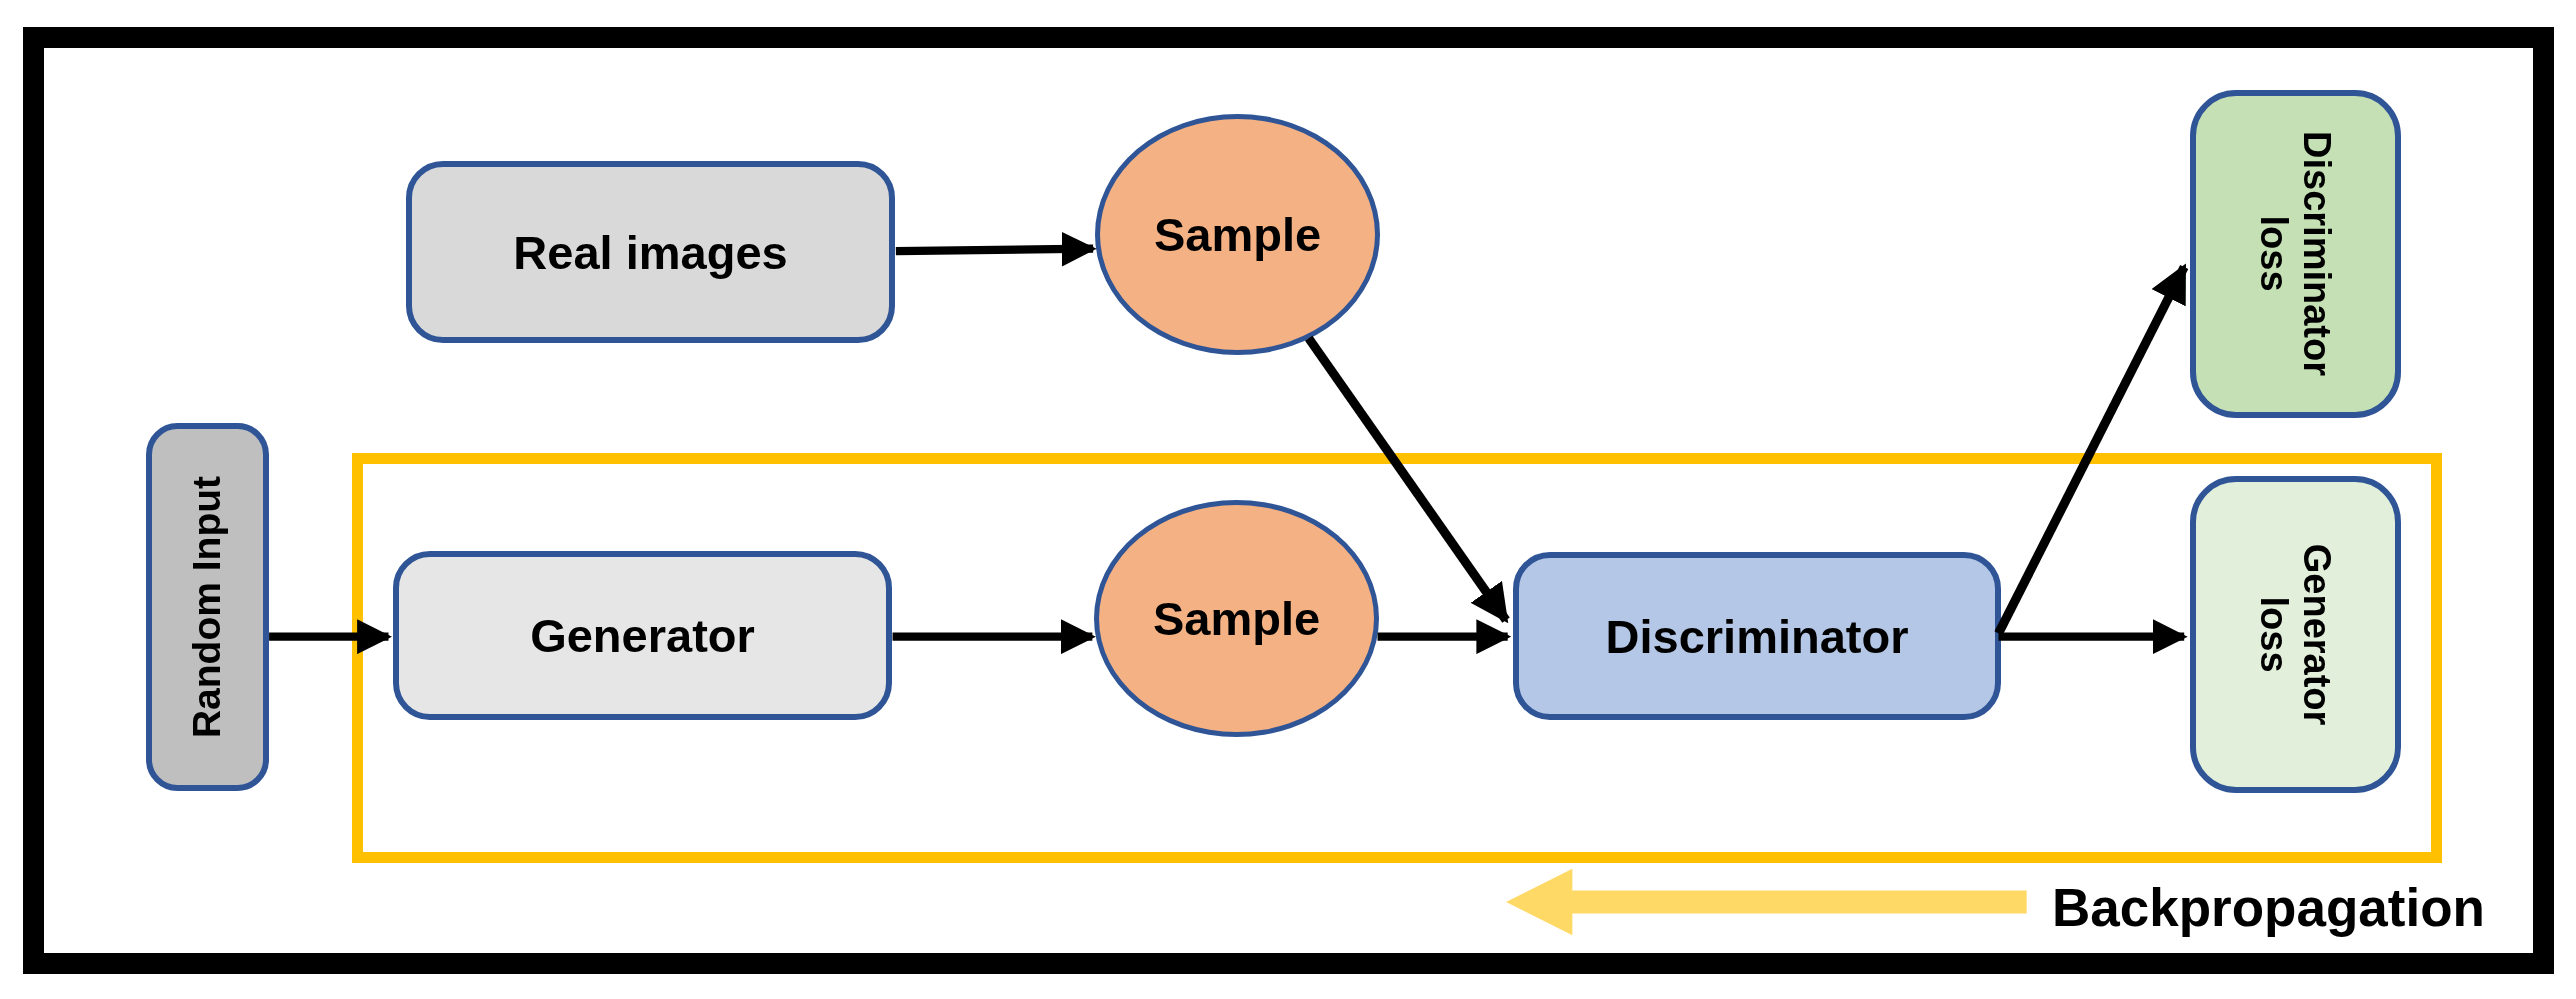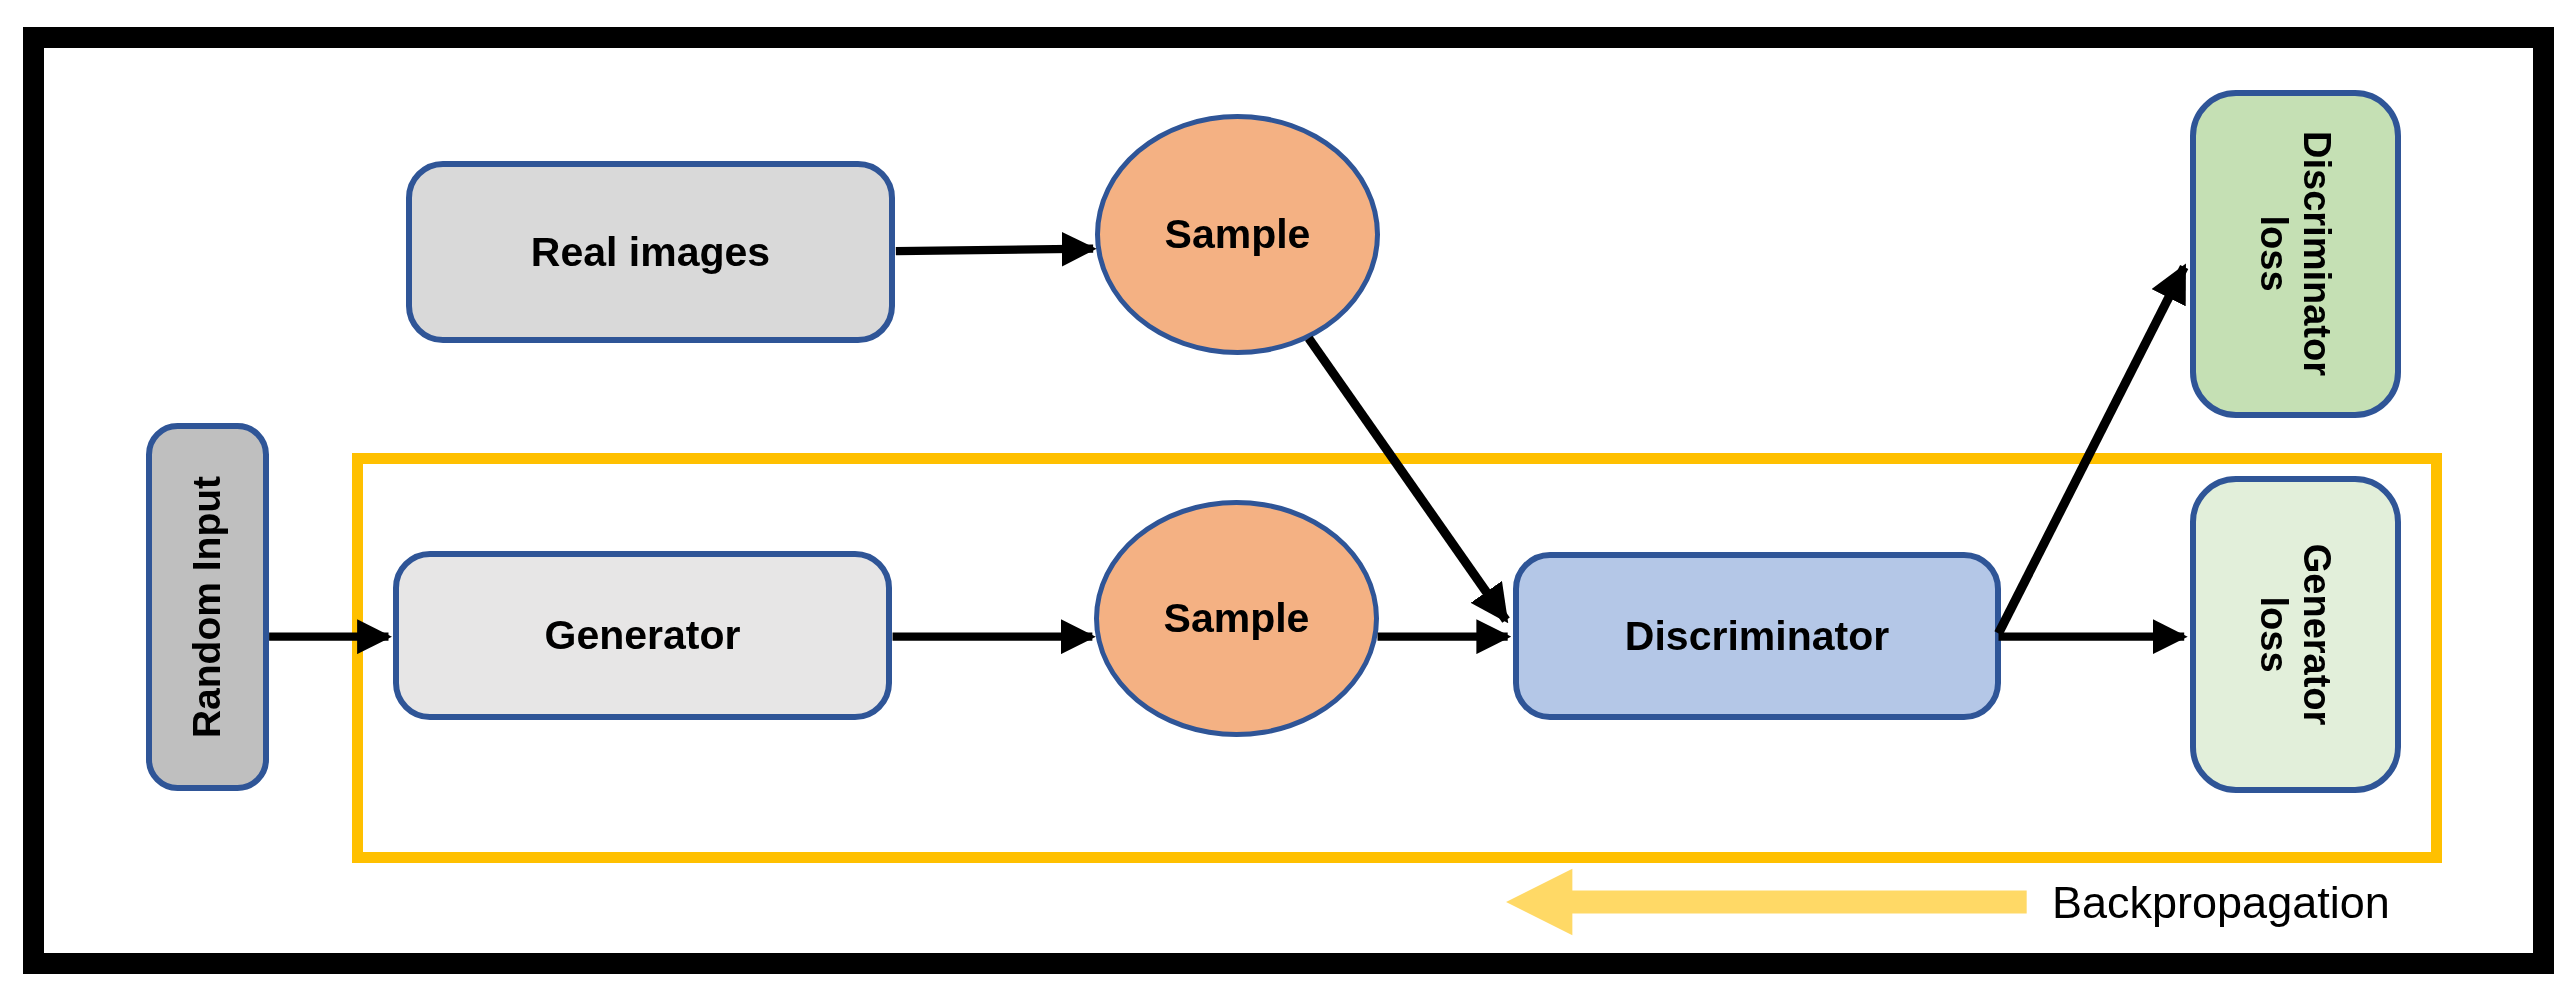--- a/index.html
+++ b/index.html
@@ -28,21 +28,21 @@
   .node {
     position: absolute;
     box-sizing: border-box;
     border: 6.6px solid #2f5597;
     display: flex;
     align-items: center;
     justify-content: center;
     text-align: center;
     font-weight: bold;
     color: #000000;
-    font-size: 41px;
+    font-size: 47px;
   }
   .node-real-images { left: 406px; top: 161px; width: 489px; height: 182px; border-radius: 37px; background: #d9d9d9; }
   .node-random-input { left: 146px; top: 423px; width: 123px; height: 368px; border-radius: 31.5px; background: #bfbfbf; font-size: 39px; }
   .node-generator { left: 393px; top: 551px; width: 499px; height: 169px; border-radius: 37px; background: #e7e6e6; }
   .node-discriminator { left: 1513px; top: 552px; width: 488px; height: 168px; border-radius: 37px; background: #b4c7e7; }
   .node-sample { background: #f4b183; border-width: 5.8px; border-radius: 50%; text-align: center; }
   .node-sample-top { left: 1095px; top: 114px; width: 285px; height: 241px; }
   .node-sample-bottom { left: 1094px; top: 500px; width: 285px; height: 237px; }
   .node-disc-loss { left: 2190px; top: 90px; width: 211px; height: 328px; border-radius: 46px; background: #c5e0b4; font-size: 38px; }
   .node-gen-loss { left: 2190px; top: 476px; width: 211px; height: 317px; border-radius: 46px; background: #e2efda; font-size: 38px; }
@@ -51,22 +51,22 @@
   .rot-cw span { display: block; }
   .arrow-layer {
     position: absolute;
     left: 0; top: 0;
     width: 2576px; height: 999px;
     pointer-events: none;
   }
   .backprop-label {
     position: absolute;
     left: 2052px; top: 877px;
-    font-size: 45px;
-    font-weight: normal;
+    font-size: 53px;
+    font-weight: bold;
     color: #000000;
     white-space: nowrap;
   }
 </style>
 </head>
 <body>
 
 <div class="canvas">
 
   <div class="frame"></div>

